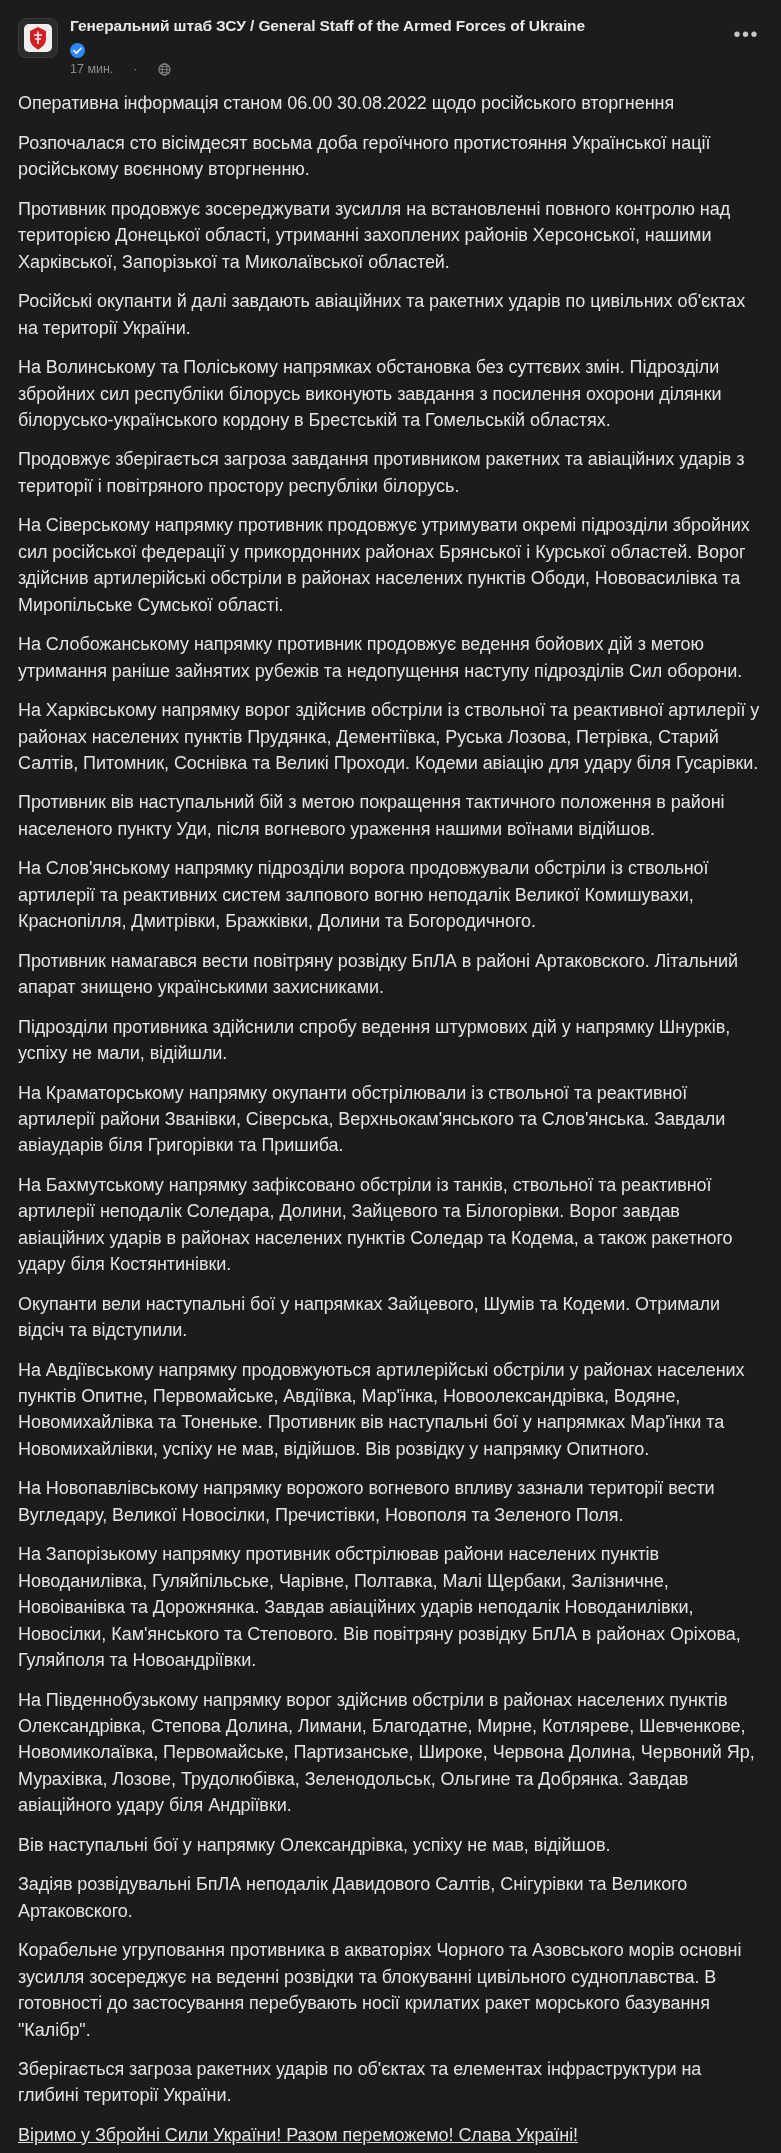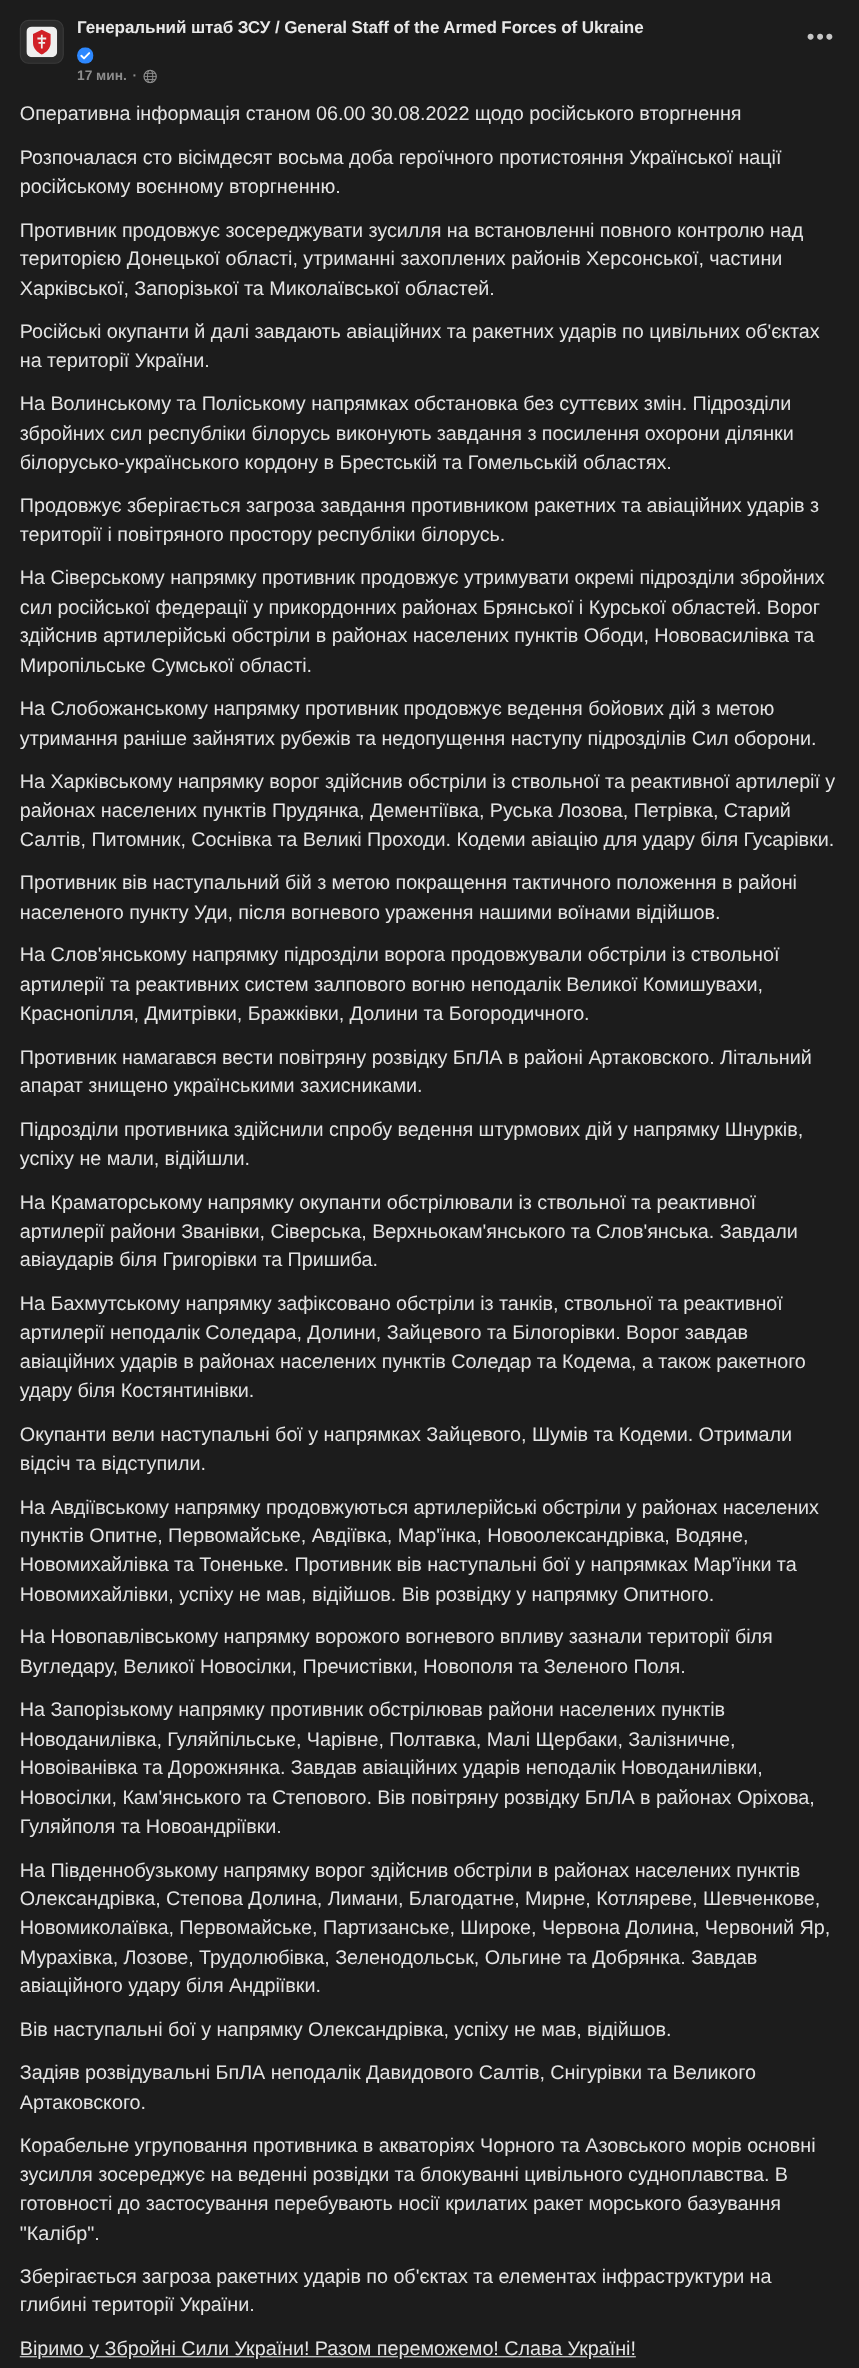--- a/index.html
+++ b/index.html
@@ -59,23 +59,22 @@
     margin-top: 7px;
   }
   .verified {
     width: 15px;
     height: 15px;
     flex: 0 0 15px;
   }
   .meta-line {
     display: flex;
     align-items: center;
-    gap: 5px;
+    gap: 20px;
     margin-top: 4px;
-    font-weight: bold;
   }
   .timestamp {
     color: #8d8d8d;
     font-size: 12.5px;
   }
   .dot-sep {
     color: #8d8d8d;
     font-size: 12.5px;
   }
   .globe-icon {
@@ -141,36 +140,36 @@
         </svg>
       </div>
     </div>
 
     <div class="more-button">•••</div>
   </div>
 
   <div class="post-body">
     <p class="para">Оперативна інформація станом 06.00 30.08.2022 щодо російського вторгнення</p>
     <p class="para">Розпочалася сто вісімдесят восьма доба героїчного протистояння Української нації російському воєнному вторгненню.</p>
-    <p class="para">Противник продовжує зосереджувати зусилля на встановленні повного контролю над територією Донецької області, утриманні захоплених районів Херсонської, частини Харківської, Запорізької та Миколаївської областей.</p>
+    <p class="para">Противник продовжує зосереджувати зусилля на встановленні повного контролю над територією Донецької області, утриманні захоплених районів Херсонської, нашими Харківської, Запорізької та Миколаївської областей.</p>
     <p class="para">Російські окупанти й далі завдають авіаційних та ракетних ударів по цивільних об'єктах на території України.</p>
     <p class="para">На Волинському та Поліському напрямках обстановка без суттєвих змін. Підрозділи збройних сил республіки білорусь виконують завдання з посилення охорони ділянки білорусько-українського кордону в Брестській та Гомельській областях.</p>
     <p class="para">Продовжує зберігається загроза завдання противником ракетних та авіаційних ударів з території і повітряного простору республіки білорусь.</p>
     <p class="para">На Сіверському напрямку противник продовжує утримувати окремі підрозділи збройних сил російської федерації у прикордонних районах Брянської і Курської областей. Ворог здійснив артилерійські обстріли в районах населених пунктів Ободи, Нововасилівка та Миропільське Сумської області.</p>
     <p class="para">На Слобожанському напрямку противник продовжує ведення бойових дій  з метою утримання раніше зайнятих рубежів та недопущення наступу підрозділів Сил оборони.</p>
     <p class="para">На Харківському напрямку ворог здійснив обстріли із ствольної та реактивної артилерії у районах населених пунктів Прудянка, Дементіївка, Руська Лозова, Петрівка, Старий Салтів, Питомник, Соснівка та Великі Проходи. Кодеми авіацію для удару біля Гусарівки.</p>
     <p class="para">Противник вів наступальний бій з метою покращення тактичного положення в районі населеного пункту Уди, після вогневого ураження нашими воїнами відійшов.</p>
     <p class="para">На Слов'янському напрямку підрозділи ворога продовжували обстріли із ствольної артилерії та реактивних систем залпового вогню неподалік Великої Комишувахи, Краснопілля, Дмитрівки, Бражківки, Долини та Богородичного.</p>
     <p class="para">Противник намагався вести повітряну розвідку БпЛА в районі Артаковского. Літальний апарат знищено українськими захисниками.</p>
     <p class="para">Підрозділи противника здійснили спробу ведення штурмових дій у напрямку Шнурків, успіху не мали, відійшли.</p>
     <p class="para">На Краматорському напрямку окупанти обстрілювали із ствольної та реактивної артилерії райони Званівки, Сіверська, Верхньокам'янського та Слов'янська. Завдали авіаударів біля Григорівки та Пришиба.</p>
     <p class="para">На Бахмутському напрямку зафіксовано обстріли із танків, ствольної та реактивної артилерії неподалік Соледара, Долини, Зайцевого та Білогорівки. Ворог завдав авіаційних ударів в районах населених пунктів Соледар та Кодема, а також ракетного удару біля Костянтинівки.</p>
     <p class="para">Окупанти вели наступальні бої у напрямках Зайцевого, Шумів та Кодеми. Отримали відсіч та відступили.</p>
     <p class="para">На Авдіївському напрямку продовжуються артилерійські обстріли у районах населених пунктів Опитне, Первомайське, Авдіївка, Мар'їнка, Новоолександрівка, Водяне, Новомихайлівка та Тоненьке. Противник вів наступальні бої у напрямках Мар'їнки та Новомихайлівки, успіху не мав, відійшов. Вів розвідку у напрямку Опитного.</p>
-    <p class="para">На Новопавлівському напрямку ворожого вогневого впливу зазнали території біля Вугледару, Великої Новосілки, Пречистівки, Новополя та Зеленого Поля.</p>
+    <p class="para">На Новопавлівському напрямку ворожого вогневого впливу зазнали території вести Вугледару, Великої Новосілки, Пречистівки, Новополя та Зеленого Поля.</p>
     <p class="para">На Запорізькому напрямку противник обстрілював райони населених пунктів Новоданилівка, Гуляйпільське, Чарівне, Полтавка, Малі Щербаки, Залізничне, Новоіванівка та Дорожнянка. Завдав авіаційних ударів неподалік Новоданилівки, Новосілки, Кам'янського та Степового. Вів повітряну розвідку БпЛА в районах Оріхова, Гуляйполя та Новоандріївки.</p>
     <p class="para">На Південнобузькому напрямку ворог здійснив обстріли в районах населених пунктів Олександрівка, Степова Долина, Лимани, Благодатне, Мирне, Котляреве, Шевченкове, Новомиколаївка, Первомайське, Партизанське, Широке, Червона Долина, Червоний Яр, Мурахівка, Лозове, Трудолюбівка, Зеленодольськ, Ольгине та Добрянка. Завдав авіаційного удару біля Андріївки.</p>
     <p class="para">Вів наступальні бої у напрямку Олександрівка, успіху не мав, відійшов.</p>
     <p class="para">Задіяв розвідувальні БпЛА неподалік Давидового Салтів, Снігурівки та Великого Артаковского.</p>
     <p class="para">Корабельне угруповання противника в акваторіях Чорного та Азовського морів основні зусилля зосереджує на веденні розвідки та блокуванні цивільного судноплавства. В готовності до застосування перебувають носії крилатих ракет морського базування "Калібр".</p>
     <p class="para">Зберігається загроза ракетних ударів по об'єктах та елементах інфраструктури на глибині території України.</p>
     <p class="para">Віримо у Збройні Сили України! Разом переможемо! Слава Україні!</p>
   </div>
 
 </div>

